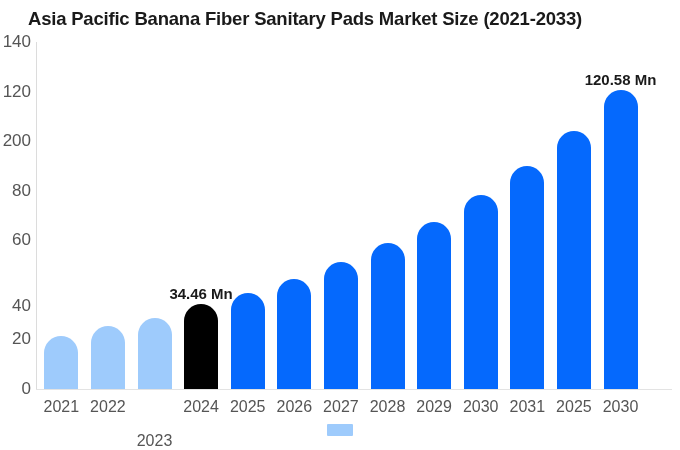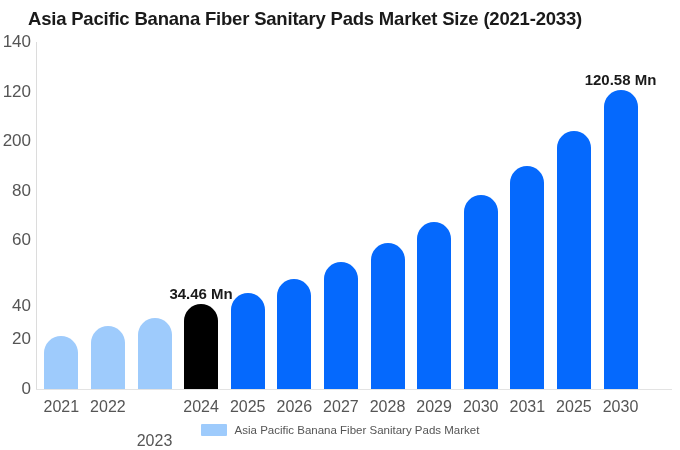--- a/index.html
+++ b/index.html
@@ -170,16 +170,15 @@
       <div class="x-tick" style="left: 504.3px;">2031</div>
       <div class="bar bright" style="left: 556.9px; width: 34px; height: 258.019px;"></div>
       <div class="x-tick" style="left: 550.9px;">2025</div>
       <div class="bar bright" style="left: 603.5px; width: 34px; height: 298.866px;"></div>
       <div class="bar-value-label" style="left: 620.5px; top: 71.1339px; transform: translateX(-50%);">120.58 Mn</div>
       <div class="x-tick" style="left: 597.5px;">2030</div>
     </div>
 
   <div class="legend">
     <span class="legend-swatch"></span>
-    <span class="legend-label">Asia Pacific Banana Fiber Sanitary Pads Market</span>
   </div>
 
 </div>
 
 </body></html>

